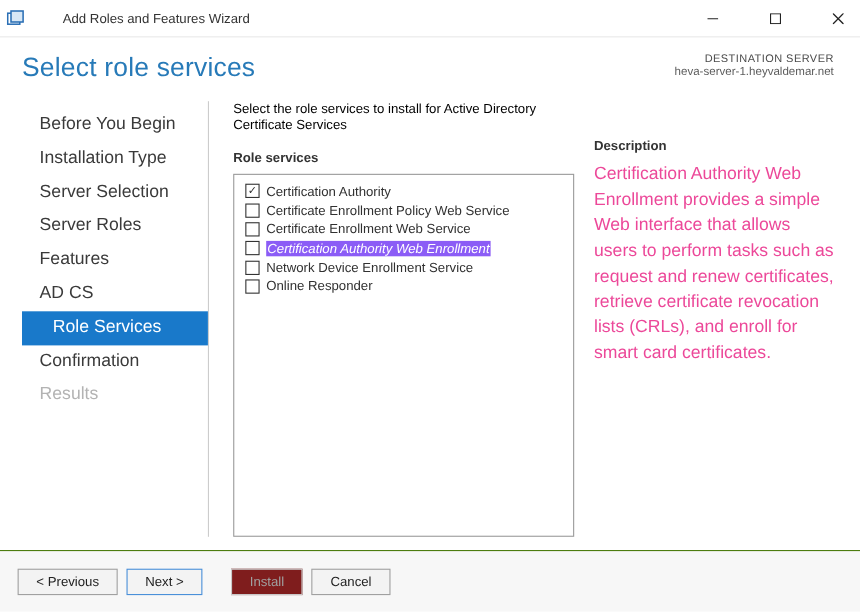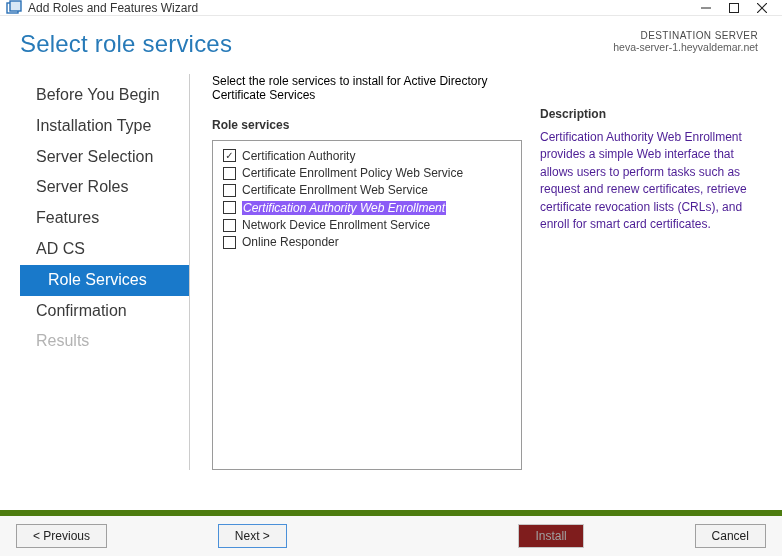--- a/index.html
+++ b/index.html
@@ -7,25 +7,26 @@
     margin: 0;
     font-family: "Segoe UI", Tahoma, sans-serif;
     font-size: 12px;
     color: #313131;
     background: #fff;
     width: 782px;
     height: 556px;
     overflow: hidden;
   }
   .titlebar {
-    height: 16px;
+    height: 34px;
     display: flex;
     align-items: center;
     padding: 0 6px;
     border-bottom: 1px solid #e8e8e8;
+    gap: 29px;
   }
   .titlebar .app-icon {
     width: 16px; height: 16px;
     margin-right: 6px;
   }
   .titlebar .title { font-size: 12px; color: #333; }
   .titlebar .spacer { flex: 1; }
   .titlebar .winbtn {
     width: 28px; height: 30px;
     display:flex; align-items:center; justify-content:center;
@@ -117,34 +118,34 @@
     font-size:10px;
     flex-shrink:0;
   }
   .role-item.hl .lbl {
     background: #8b5cf6;
     color: #fff;
     padding: 0 1px;
     font-style: italic;
   }
   .desc-text {
-    font-size: 12px;
-    color: #4c1d95;
+    font-size: 16px;
+    color: #ec4899;
     line-height: 1.45;
   }
 
   .footer {
     position: absolute;
     bottom: 0; left:0; right:0;
-    height: 46px;
-    border-top: 6px solid #4d7c0f;
+    height: 56px;
+    border-top: 1px solid #4d7c0f;
     background: #f7f7f7;
     display:flex;
     align-items:center;
-    justify-content:space-between;
+    justify-content:flex-start;
     padding: 0 16px;
     gap: 8px;
   }
   .footer button {
     height: 24px;
     padding: 0 16px;
     font-size: 12px;
     font-family: inherit;
     border: 1px solid #a0a0a0;
     background: #f3f3f3;

